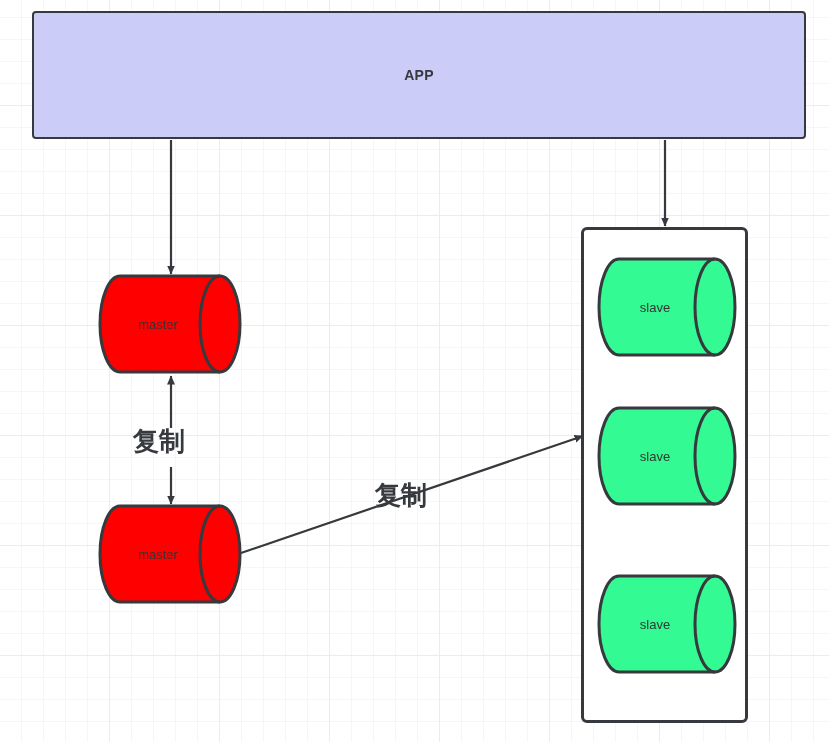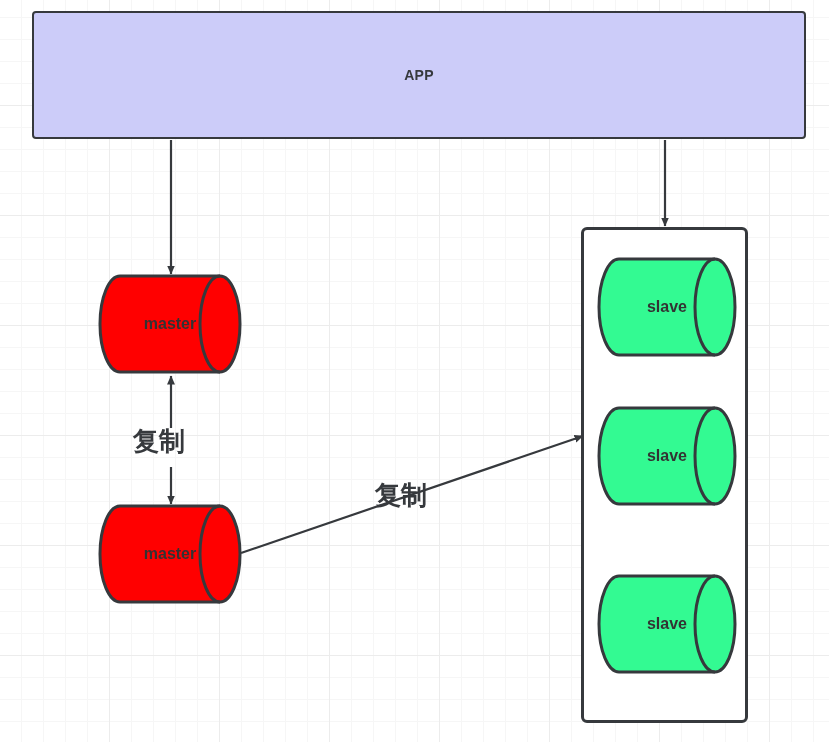--- a/index.html
+++ b/index.html
@@ -76,29 +76,29 @@
     border-radius: 6px;
   }
 
   
   .cyl {
     position: absolute;
   }
   .cyl svg { display: block; overflow: visible; }
   .cyl-label {
     position: absolute;
-    left: 12px;
+    left: 0;
     top: 0;
     width: 100%;
     height: 100%;
     display: flex;
     align-items: center;
     justify-content: center;
-    font-size: 16px;
-    font-weight: bold;
+    font-size: 13px;
+    font-weight: normal;
     color: #333333;
     pointer-events: none;
     padding-right: 26px;
     box-sizing: border-box;
   }
 
   
   .edge-label {
     position: absolute;
     font-size: 26px;

